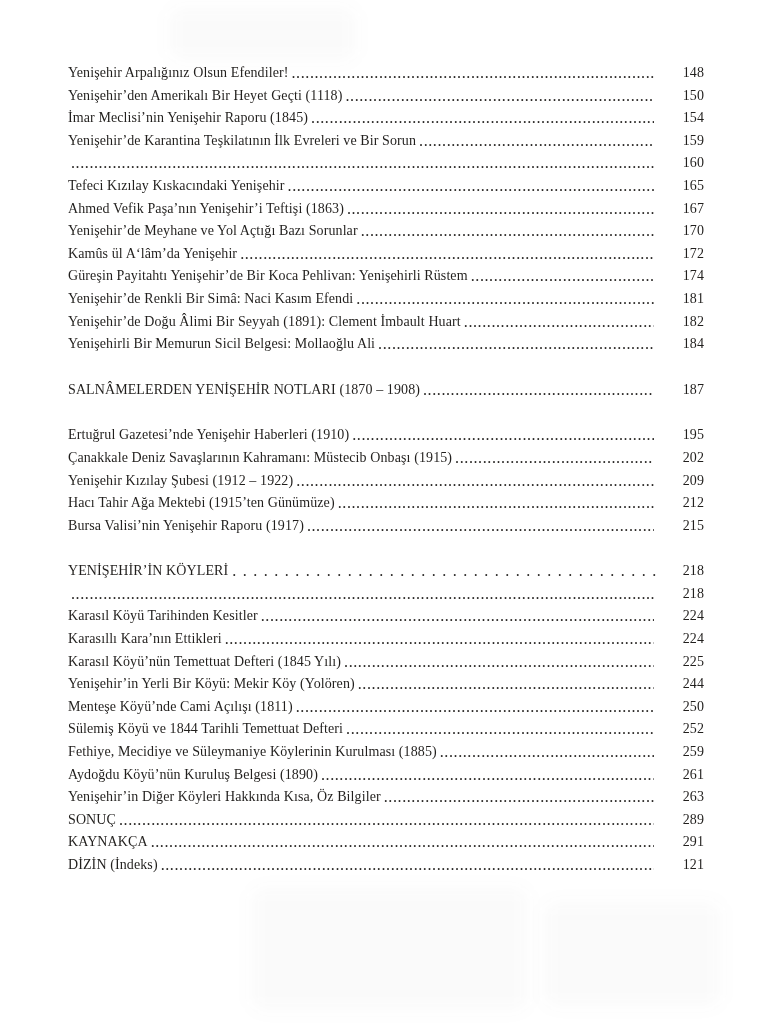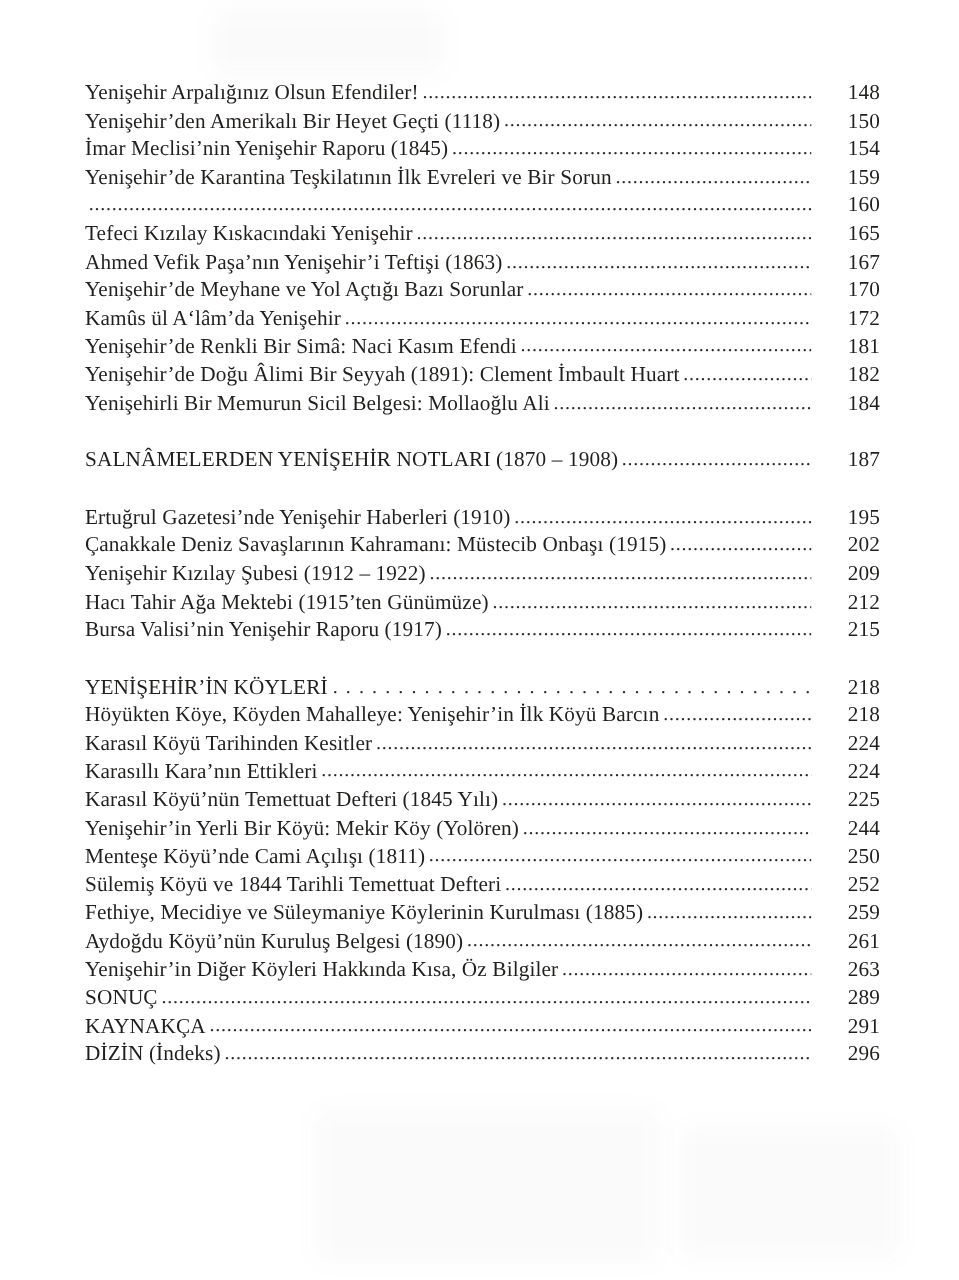--- a/index.html
+++ b/index.html
@@ -32,23 +32,23 @@
     position: absolute;
     left: 68px;
     top: 62px;
     width: 636px;
   }
   .toc-section + .toc-section {
     margin-top: 23px;
   }
   .toc-row {
     display: flex;
-    align-items: flex-end;
+    align-items: flex-start;
     white-space: nowrap;
-    font-size: 17px;
+    font-size: 14px;
     line-height: 21.6px;
     letter-spacing: 0.1px;
   }
   .toc-title {
     flex: 0 0 auto;
   }
   .toc-leader {
     flex: 1 1 auto;
     overflow: hidden;
     margin-left: 3px;
@@ -131,20 +131,25 @@
     <span class="toc-leader"></span>
     <span class="toc-page">170</span>
   </div>
 
   <div class="toc-row">
     <span class="toc-title">Kamûs ül A‘lâm’da Yenişehir</span>
     <span class="toc-leader"></span>
     <span class="toc-page">172</span>
   </div>
 
+  <div class="toc-row">
+    <span class="toc-title">Güreşin Payitahtı Yenişehir’de Bir Koca Pehlivan: Yenişehirli Rüstem</span>
+    <span class="toc-leader"></span>
+    <span class="toc-page">174</span>
+  </div>
 
   <div class="toc-row">
     <span class="toc-title">Yenişehir’de Renkli Bir Simâ: Naci Kasım Efendi</span>
     <span class="toc-leader"></span>
     <span class="toc-page">181</span>
   </div>
 
   <div class="toc-row">
     <span class="toc-title">Yenişehir’de Doğu Âlimi Bir Seyyah (1891): Clement İmbault Huart</span>
     <span class="toc-leader"></span>
@@ -197,21 +202,20 @@
   </div>
 </section>
       <section class="toc-section">
   <div class="toc-row sparse">
     <span class="toc-title">YENİŞEHİR’İN KÖYLERİ</span>
     <span class="toc-leader"></span>
     <span class="toc-page">218</span>
   </div>
 
   <div class="toc-row">
-    <span class="toc-title">Höyükten Köye, Köyden Mahalleye: Yenişehir’in İlk Köyü Barcın</span>
     <span class="toc-leader"></span>
     <span class="toc-page">218</span>
   </div>
 
   <div class="toc-row">
     <span class="toc-title">Karasıl Köyü Tarihinden Kesitler</span>
     <span class="toc-leader"></span>
     <span class="toc-page">224</span>
   </div>
 
@@ -271,19 +275,19 @@
 
   <div class="toc-row">
     <span class="toc-title">KAYNAKÇA</span>
     <span class="toc-leader"></span>
     <span class="toc-page">291</span>
   </div>
 
   <div class="toc-row">
     <span class="toc-title">DİZİN (İndeks)</span>
     <span class="toc-leader"></span>
-    <span class="toc-page">296</span>
+    <span class="toc-page">121</span>
   </div>
 </section>
     </main>
   <div class="ghost ghost-bot-a"></div>
   <div class="ghost ghost-bot-b"></div>
 </div>
 
 </body></html>

